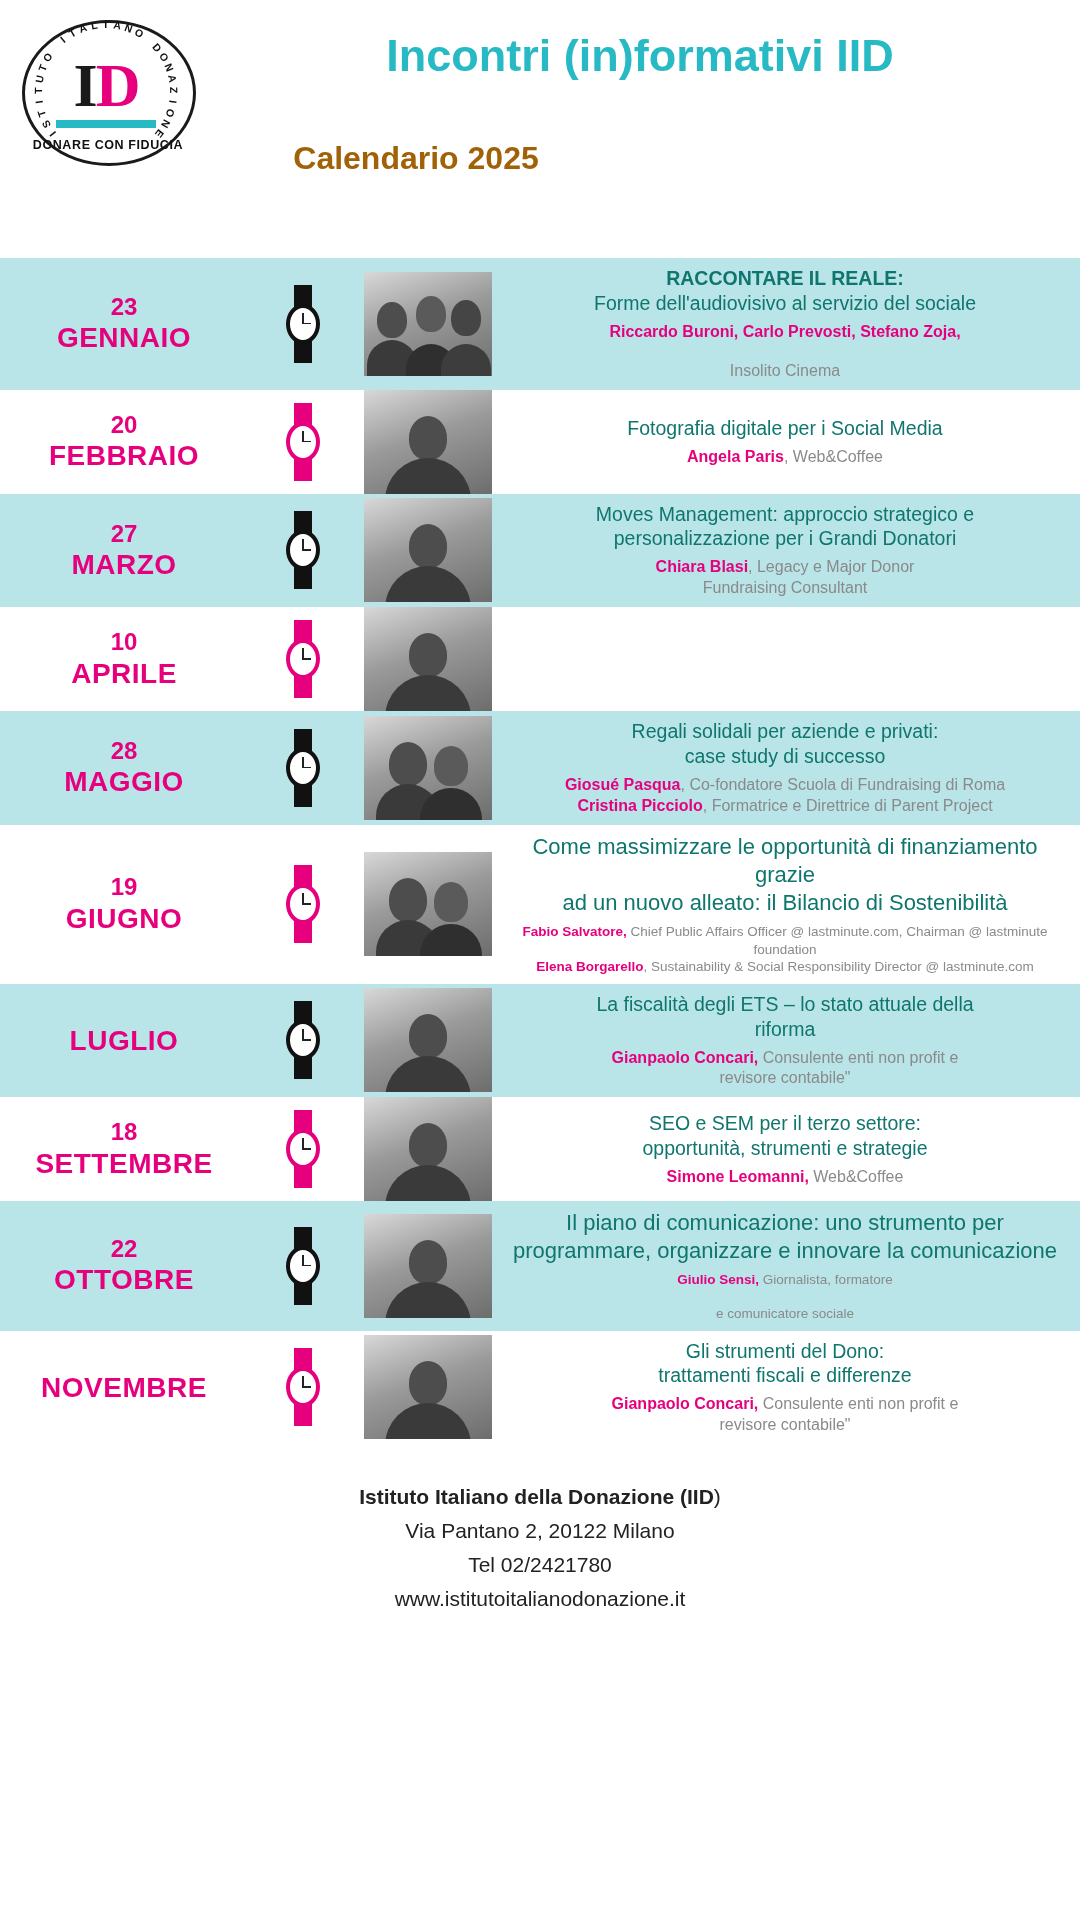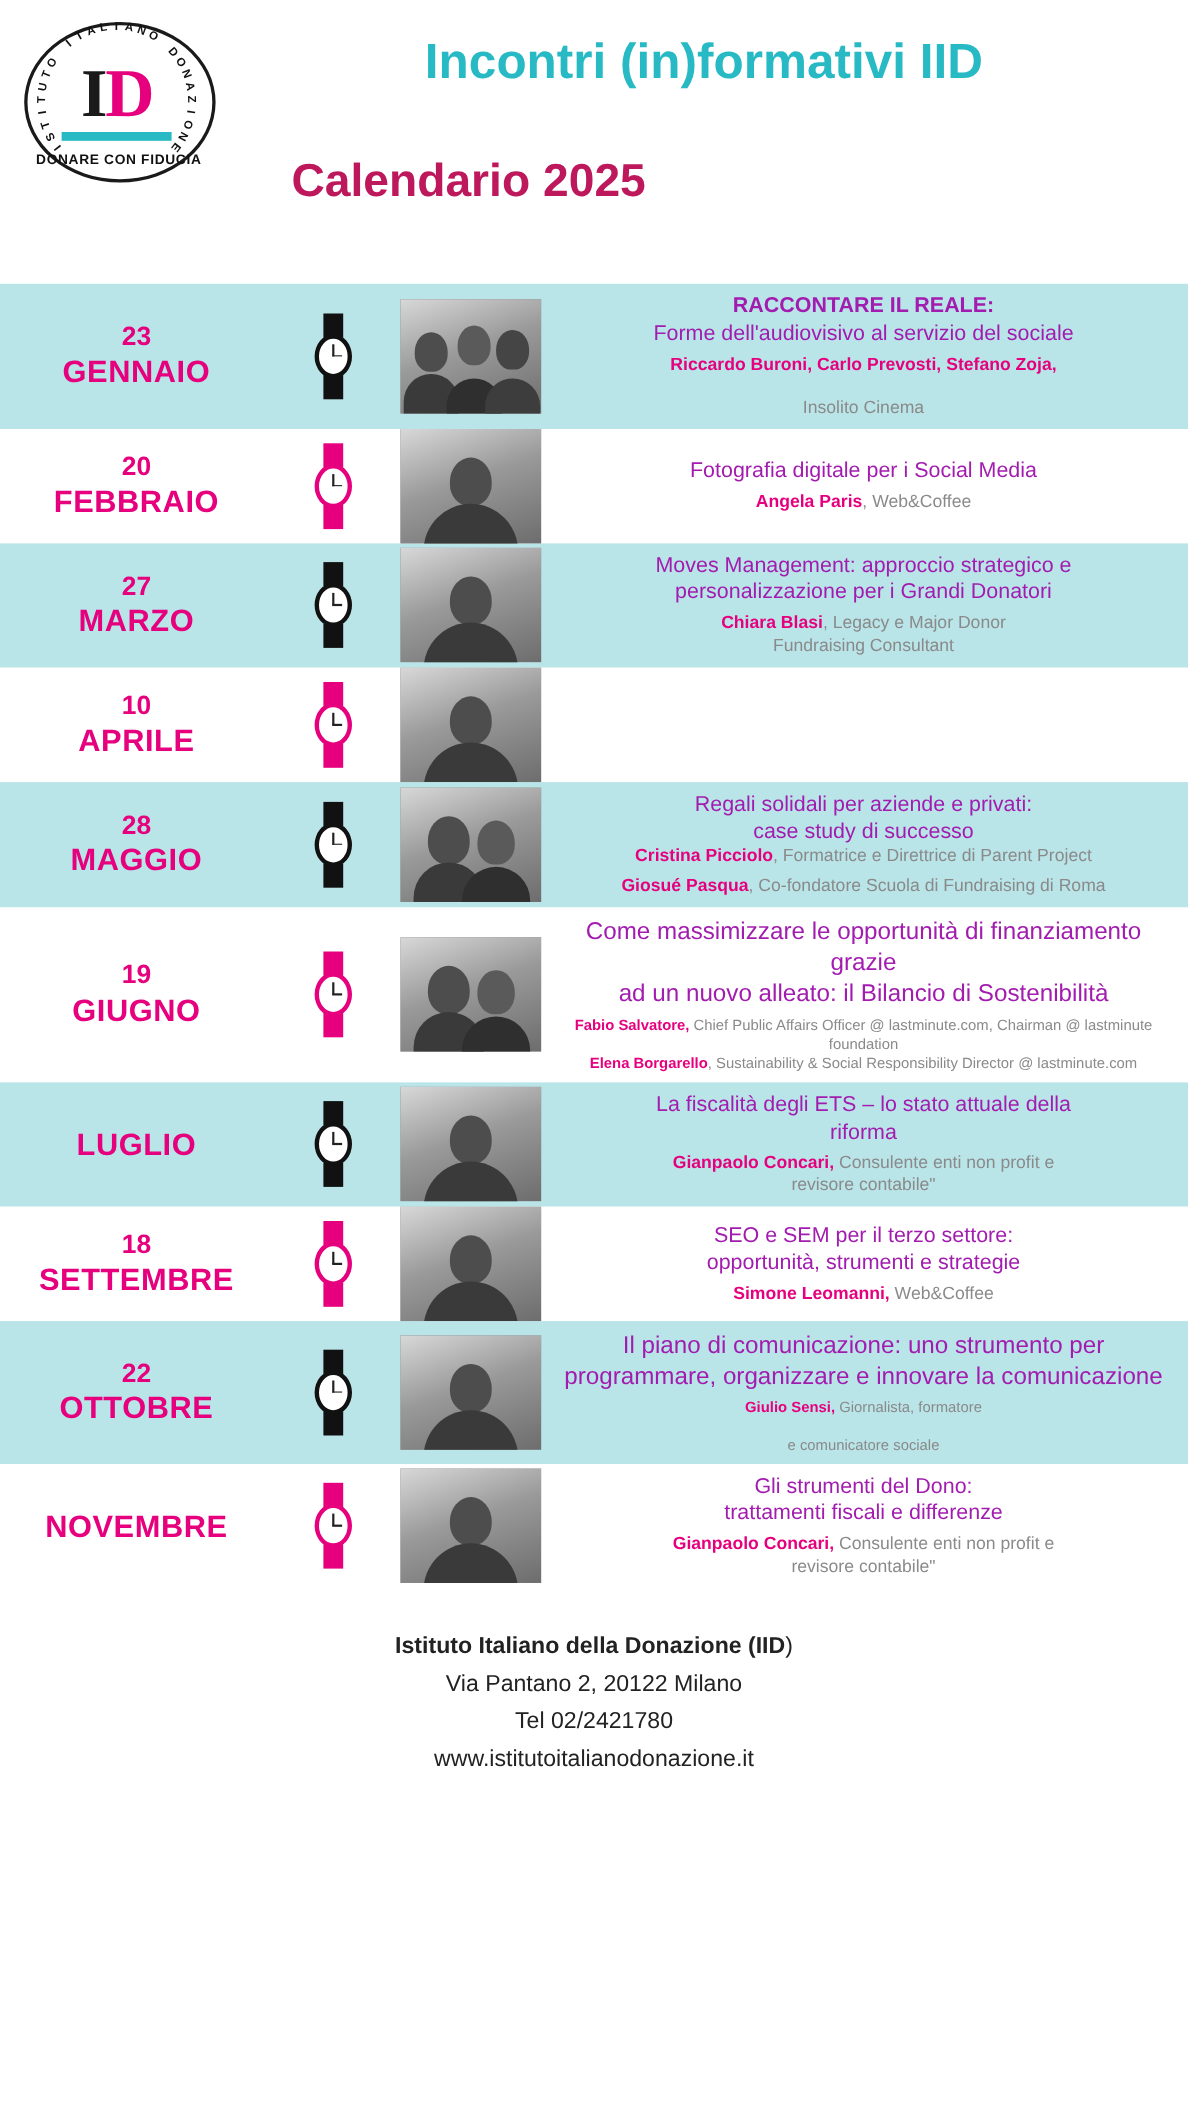--- a/index.html
+++ b/index.html
@@ -93,27 +93,27 @@
     left: 230px;
     top: 30px;
     width: 820px;
     text-align: center;
     font-size: 45px;
     font-weight: bold;
     color: #27b9c4;
   }
   .title-sub {
     position: absolute;
-    left: 196px;
+    left: 186px;
     top: 140px;
     width: 460px;
     text-align: center;
-    font-size: 42px;
+    font-size: 32px;
     font-weight: bold;
-    color: #be185d;
+    color: #a16207;
   }
 
   
   .rows {
     width: 1080px;
   }
   .row {
     display: flex;
     align-items: center;
     width: 1080px;
@@ -278,21 +278,21 @@
   }
 
   .cell-text {
     flex: 1;
     padding: 8px 14px 8px 6px;
     text-align: center;
   }
   .t-title {
     font-size: 19.5px;
     line-height: 1.28;
-    color: #a21caf;
+    color: #0f766e;
   }
   .t-title.bold { font-weight: bold; }
   .t-speaker {
     font-size: 16px;
     line-height: 1.3;
     color: #8a8a8a;
     margin-top: 6px;
   }
   .t-speaker .name {
     color: #e6007e;
@@ -496,22 +496,22 @@
           <div class="bg"></div>
           <div class="head"></div>
           <div class="body"></div>
           <div class="head2"></div>
           <div class="body2"></div>
         </div>
       </div>
       <div class="cell-text">
         <div class="t-title">Regali solidali per aziende e privati:</div>
         <div class="t-title">case study di successo</div>
+        <div class="t-speaker" style=""><span class="name">Giosué Pasqua</span><span>, Co-fondatore Scuola di Fundraising di Roma</span></div>
         <div class="t-speaker" style="margin-top:0;"><span class="name">Cristina Picciolo</span><span>, Formatrice e Direttrice di Parent Project</span></div>
-        <div class="t-speaker" style=""><span class="name">Giosué Pasqua</span><span>, Co-fondatore Scuola di Fundraising di Roma</span></div>
       </div>
     </div>
     <div class="row plain">
       <div class="cell-date">
         <span class="day">19</span>
         <span class="month">GIUGNO</span>
       </div>
       <div class="cell-watch">
         <div class="watch pink">
           <div class="band-t"></div>

